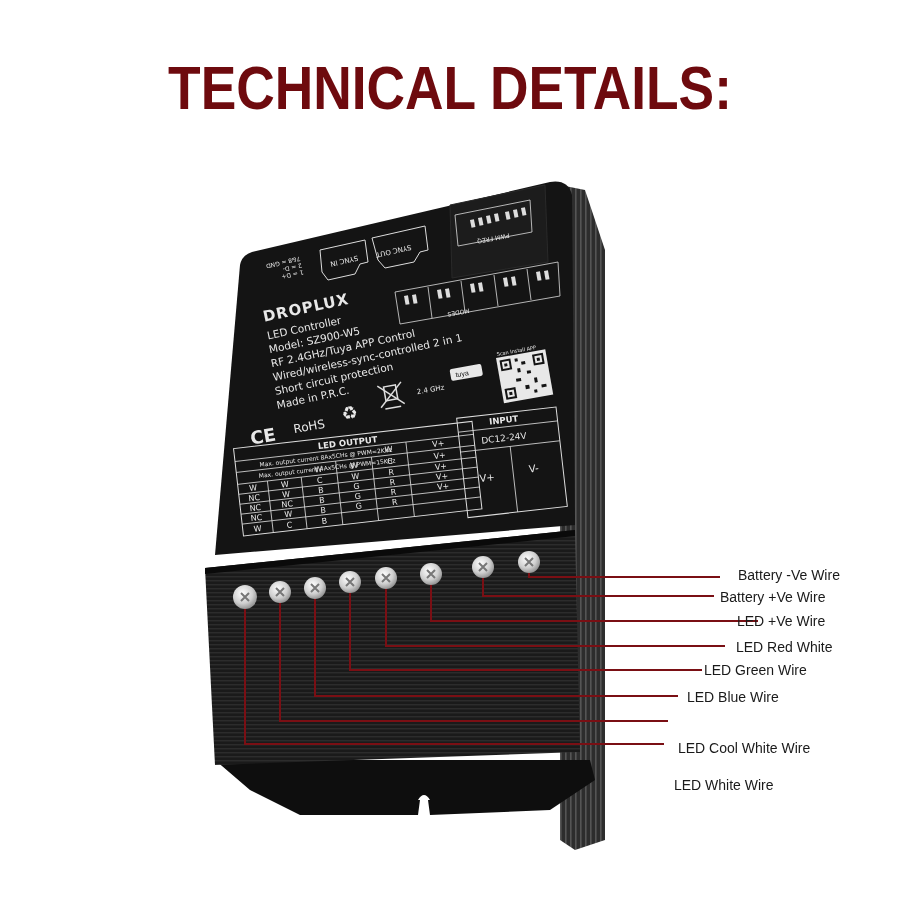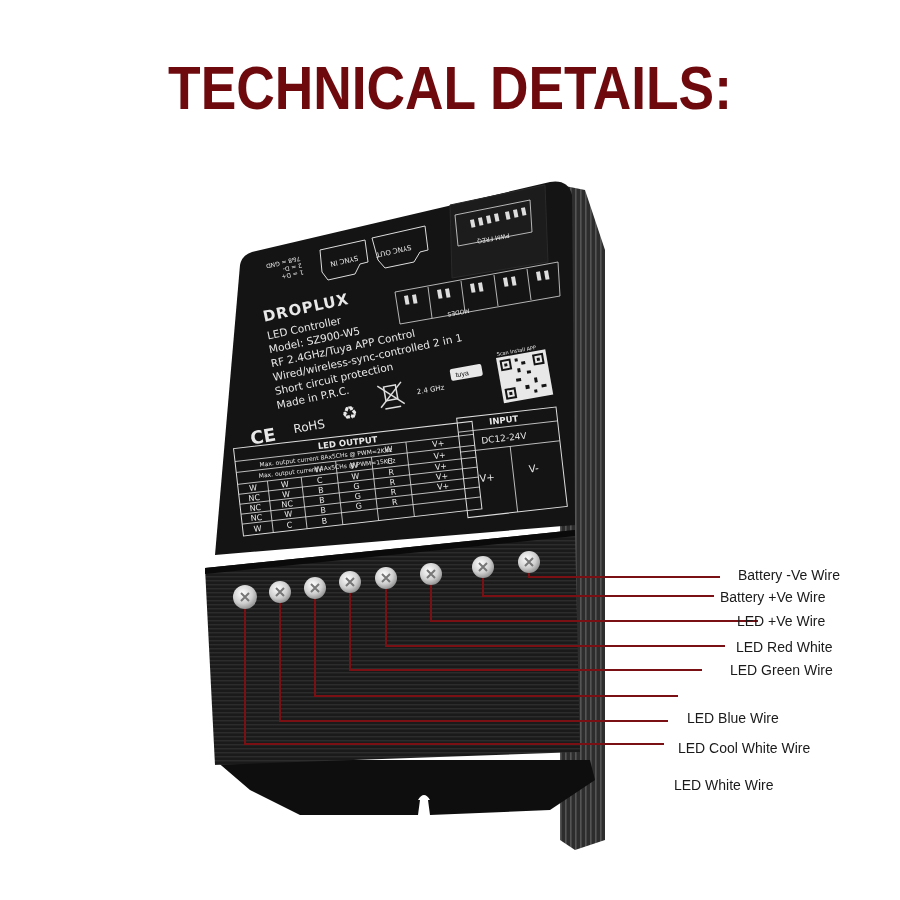--- a/index.html
+++ b/index.html
@@ -262,16 +262,16 @@
         <circle cx="245" cy="597" r="12" fill="url(#screw)"></circle>
         <path d="M241 593 L249 601 M249 593 L241 601" stroke="#777" stroke-width="2"></path>
       </g>
   </g>
 </svg>
 
 <div class="label" style="left:738px; top:567px;">Battery -Ve Wire</div>
 <div class="label" style="left:720px; top:589px;">Battery +Ve Wire</div>
 <div class="label" style="left:737px; top:613px;">LED +Ve Wire</div>
 <div class="label" style="left:736px; top:639px;">LED Red White</div>
-<div class="label" style="left:730px; top:662px;">LED Green Wire</div>
-<div class="label" style="left:687px; top:710px;text-align:right;">LED Blue Wire</div>
+<div class="label" style="left:704px; top:662px;">LED Green Wire</div>
+<div class="label" style="left:687px; top:689px;text-align:right;">LED Blue Wire</div>
 <div class="label" style="left:678px; top:740px;">LED Cool White Wire</div>
 <div class="label" style="left:674px; top:777px;text-align:right;">LED White Wire</div>
 
 </body></html>

